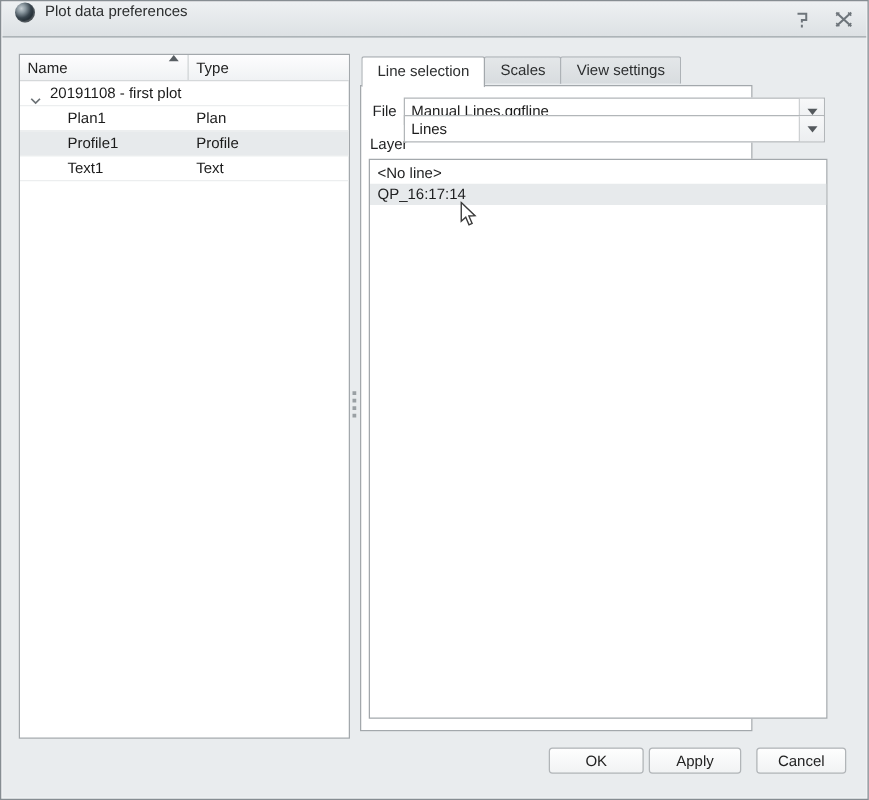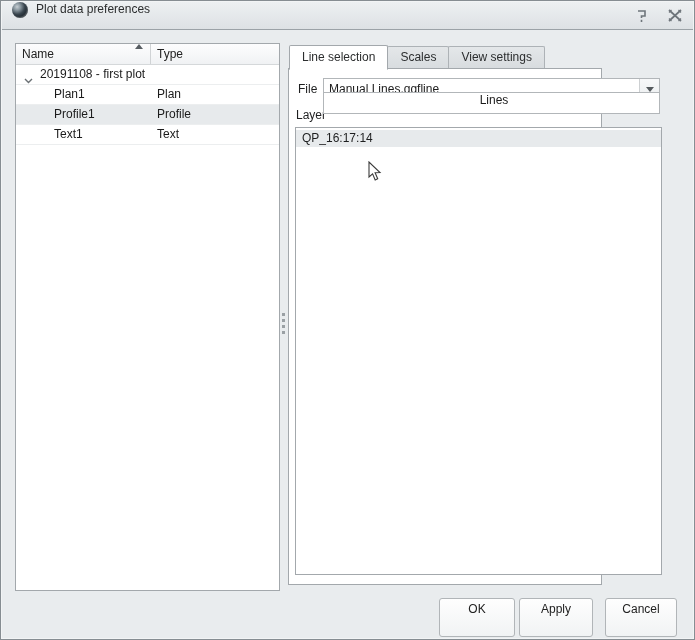--- a/index.html
+++ b/index.html
@@ -53,21 +53,21 @@
   .tr-name.child{padding-left:38px;}
   .tr-type{flex:1;padding-left:6px;}
   .chevron{width:16px;display:flex;align-items:center;justify-content:flex-start;}
   
   .splitter{
     position:absolute;left:280px;top:308px;width:4px;height:28px;
     display:flex;flex-direction:column;gap:3px;align-items:center;justify-content:center;
   }
   .splitter i{width:3px;height:3px;background:#9aa0a4;display:block;}
   
-  .tabbar{position:absolute;left:288px;top:44px;display:flex;align-items:center;z-index:3;}
+  .tabbar{position:absolute;left:288px;top:44px;display:flex;align-items:flex-start;z-index:3;}
   .tab{
     height:21px;line-height:21px;padding:0 12px;
     background:linear-gradient(#e4e7e9,#d8dcdf);
     border:1px solid #adb2b6;border-bottom:none;
     border-radius:2px 2px 0 0;margin-right:-1px;color:#2c2e2f;
   }
   .tab.active{
     height:23px;line-height:23px;background:#fff;
     border:1px solid #a3a8ac;border-bottom:1px solid #fff;
     margin-bottom:-1px;z-index:4;position:relative;
@@ -79,42 +79,42 @@
   
   .field-label{position:absolute;color:#1e1f20;}
   .lbl-file{left:9px;top:13px;}
   .lbl-layer{left:7px;top:39px;}
   .combo{
     position:absolute;left:34px;width:337px;height:22px;box-sizing:border-box;
     background:#fff;border:1px solid #b2b6b9;
     display:flex;align-items:center;padding-left:5px;gap:40px;
   }
   .combo-file{top:9px;}
-  .combo-layer{top:23px;flex-direction:column;}
+  .combo-layer{top:23px;}
   .combo-arrow-btn{
     margin-left:auto;width:19px;align-self:stretch;
     background:linear-gradient(#f7f8f9,#eceef0);
     border-left:1px solid #cdd0d2;
     display:flex;align-items:center;justify-content:center;
   }
   .tri-down{
     width:0;height:0;
     border-left:4px solid transparent;border-right:4px solid transparent;
     border-top:5px solid #54595d;
   }
   
   .line-list{
     position:absolute;left:6px;top:58px;width:367px;height:448px;box-sizing:border-box;
     background:#fff;border:1px solid #a3a8ac;padding-top:2px;
   }
   .line-item{height:17px;line-height:17px;padding-left:6px;color:#1e1f20;}
   .line-item.selected{background:#e7eaec;}
   
   .btn{
-    position:absolute;top:597px;height:39px;box-sizing:border-box;
+    position:absolute;top:597px;height:21px;box-sizing:border-box;
     background:linear-gradient(#fefefe,#f1f3f4);
     border:1px solid #b1b5b8;border-radius:3px;
     text-align:center;line-height:21px;color:#222;
   }
   .btn-ok{left:438px;width:76px;}
   .btn-apply{left:518px;width:74px;}
   .btn-cancel{left:604px;width:72px;}
   
   .cursor{position:absolute;left:367px;top:160px;z-index:9;}
 </style>
@@ -208,20 +208,21 @@
 
     <span class="field-label lbl-layer">Layer</span>
     <div class="combo combo-layer">
       <span>Lines</span>
       <span class="combo-arrow-btn">
           <span class="tri-down"></span>
         </span>
     </div>
 
     <div class="line-list">
+      <div class="line-item">&lt;No line&gt;</div>
       <div class="line-item selected">QP_16:17:14</div>
     </div>
   </div>
 
   <div class="btn btn-ok">OK</div>
   <div class="btn btn-apply">Apply</div>
   <div class="btn btn-cancel">Cancel</div>
 
   <div class="cursor">
     <svg width="14" height="21" viewBox="0 0 14 21">

